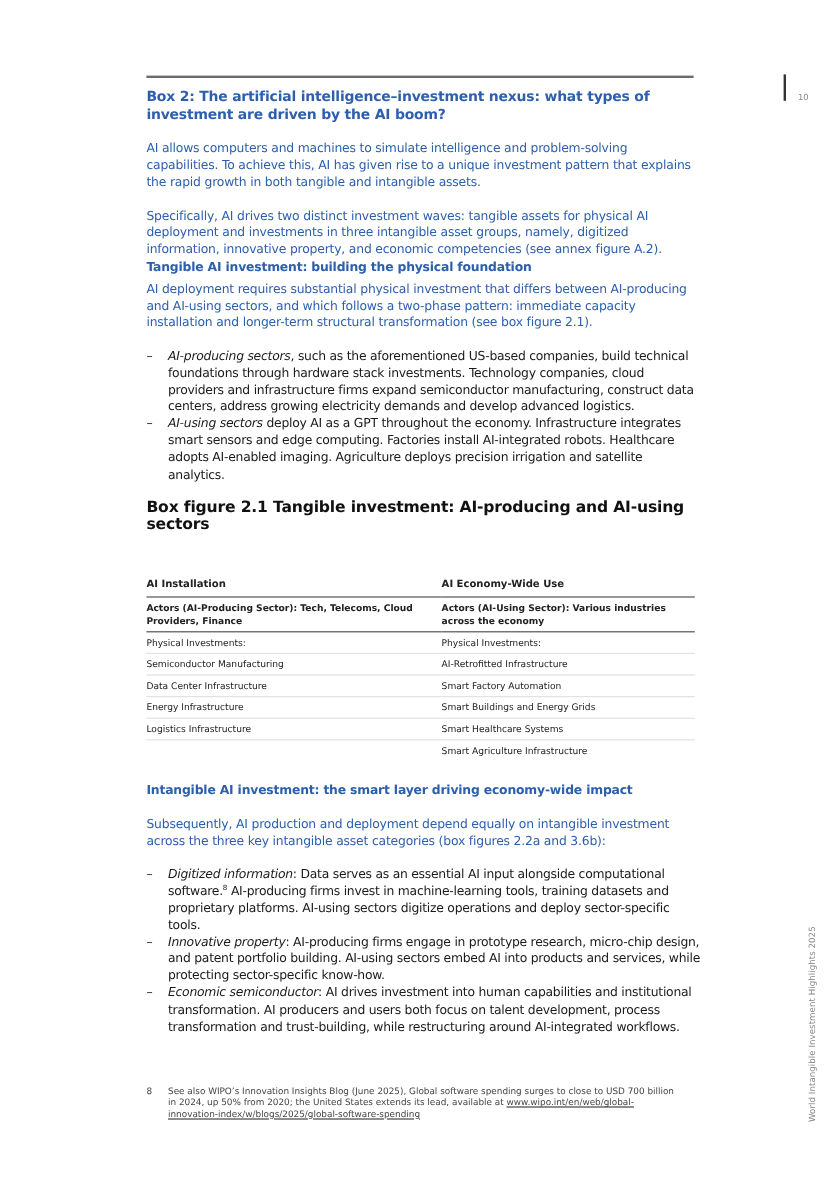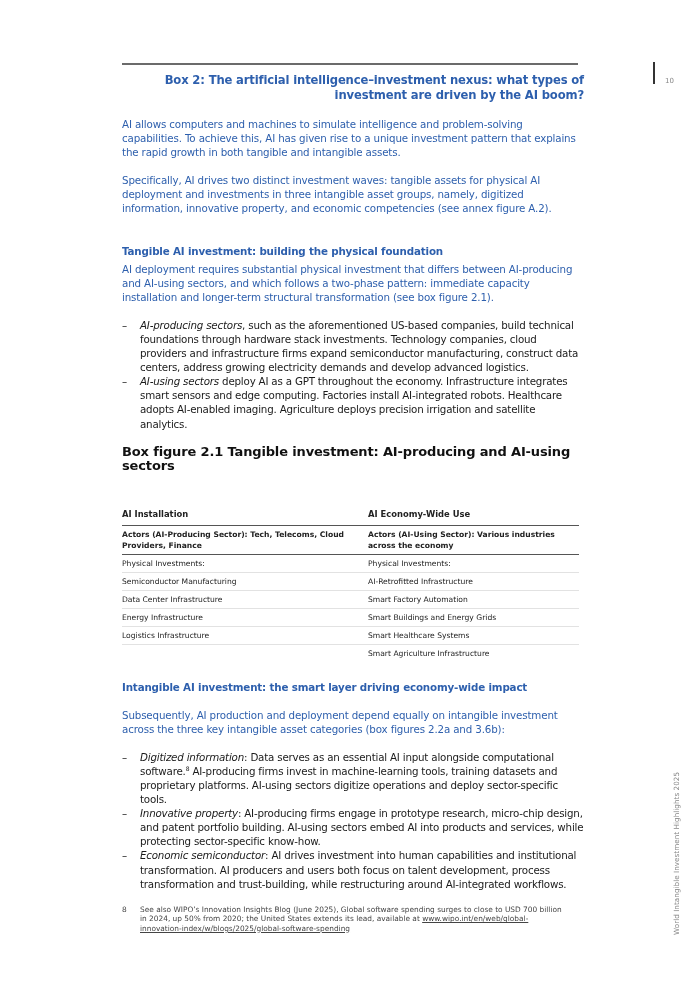--- a/index.html
+++ b/index.html
@@ -6,21 +6,21 @@
   body { width: 700px; height: 990px; position: relative; overflow: hidden;
          font-family: "DejaVu Sans", "Liberation Sans", sans-serif; color: #1a1a1a; }
   .page { position: absolute; left: 0; top: 0; width: 700px; height: 990px; }
   .top-rule { position: absolute; left: 122px; top: 63px; width: 456px; height: 2px; background: #6b6b6b; }
   .page-marker { position: absolute; left: 653px; top: 62px; width: 1.5px; height: 22px; background: #333; }
   .page-num { position: absolute; left: 665px; top: 77px; font-size: 7px; color: #888; }
   .side-title { position: absolute; left: 672px; top: 935px; transform-origin: left top; transform: rotate(-90deg);
                 font-size: 7.2px; color: #888; white-space: nowrap; letter-spacing: 0.05px; }
   .content { position: absolute; left: 122px; top: 72px; width: 462px; }
   .blue { color: #2d5fad; }
-  .box-title { font-weight: bold; font-size: 11.6px; line-height: 15px; margin: 0; letter-spacing: -0.15px; text-align: right; }
+  .box-title { font-weight: bold; font-size: 11.6px; line-height: 15px; margin: 0; letter-spacing: -0.15px; }
   p { margin: 0; font-size: 10.3px; line-height: 14.1px; letter-spacing: -0.15px; }
   .sub { font-weight: bold; font-size: 10.3px; line-height: 14px; margin: 0; letter-spacing: -0.15px; }
   ul.dash { list-style: none; padding: 0; margin: 0; }
   ul.dash li { position: relative; padding-left: 18px; font-size: 10.3px; line-height: 14.1px; letter-spacing: -0.2px; }
   ul.dash li .dash-mark { position: absolute; left: 0; top: 0; }
   ul.dash li em { font-style: italic; }
   .fig-title { font-weight: bold; font-size: 13px; line-height: 14px; color: #111; letter-spacing: -0.15px; }
   table.fig { width: 457px; border-collapse: collapse; font-size: 7.6px; color: #222; table-layout: fixed; }
   table.fig th.colhead { text-align: left; font-weight: bold; font-size: 8.4px; padding: 0 0 6px 0; border-bottom: 1.6px solid #555; }
   table.fig td.actor { font-weight: bold; font-size: 7.6px; line-height: 11px; padding: 3px 0 3px 0; border-bottom: 1.6px solid #555; vertical-align: top; }
@@ -40,21 +40,21 @@
   <div class="page-marker"></div>
   <div class="page-num">10</div>
   <div class="side-title">World Intangible Investment Highlights 2025</div>
 
   <div class="content">
     <h2 class="box-title blue" style="margin-top:1px;">Box 2: The artificial intelligence–investment nexus: what types of investment are driven by the AI boom?</h2>
 
     <p class="blue" style="margin-top:14px;">AI allows computers and machines to simulate intelligence and problem-solving capabilities. To achieve this, AI has given rise to a unique investment pattern that explains the rapid growth in both tangible and intangible assets.</p>
     <p class="blue" style="margin-top:14px;">Specifically, AI drives two distinct investment waves: tangible assets for physical AI deployment and investments in three intangible asset groups, namely, digitized information, innovative property, and economic competencies (see annex figure A.2).</p>
 
-    <h3 class="sub blue" style="margin-top:28px;">Tangible AI investment: building the physical foundation</h3>
+    <h3 class="sub blue" style="">Tangible AI investment: building the physical foundation</h3>
     <p class="blue" style="margin-top:4px;">AI deployment requires substantial physical investment that differs between AI-producing and AI-using sectors, and which follows a two-phase pattern: immediate capacity installation and longer-term structural transformation (see box figure 2.1).</p>
 
     <ul class="dash" style="margin-top:14px;">
       <li>
         <span class="dash-mark">–</span>
         <em>AI-producing sectors</em><span>, such as the aforementioned US-based companies, build technical foundations through hardware stack investments. Technology companies, cloud providers and infrastructure firms expand semiconductor manufacturing, construct data centers, address growing electricity demands and develop advanced logistics.</span>
       </li>
       <li>
         <span class="dash-mark">–</span>
         <em>AI-using sectors</em><span> deploy AI as a GPT throughout the economy. Infrastructure integrates smart sensors and edge computing. Factories install AI-integrated robots. Healthcare adopts AI-enabled imaging. Agriculture deploys precision irrigation and satellite analytics.</span>

